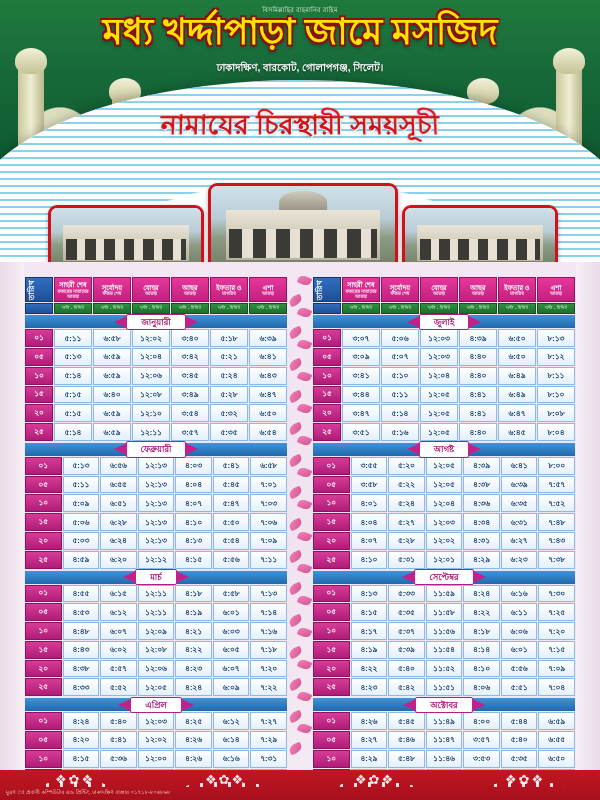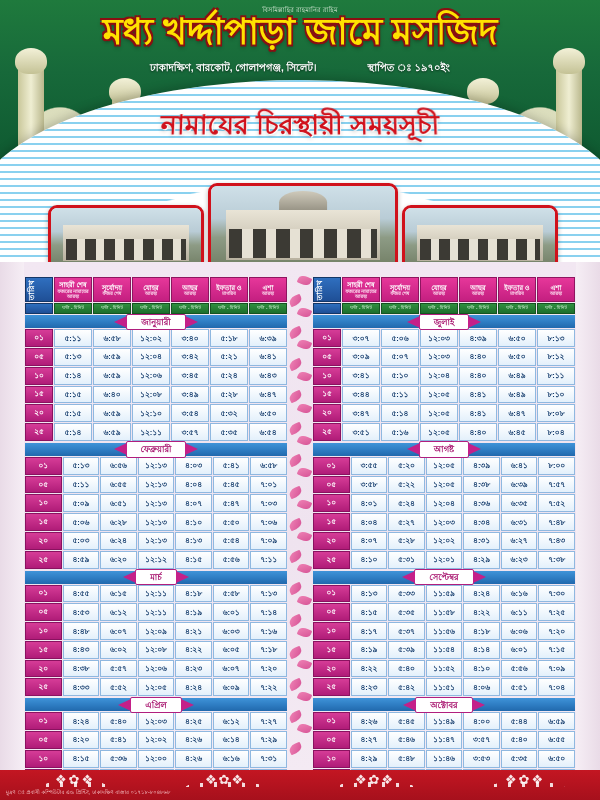--- a/index.html
+++ b/index.html
@@ -180,21 +180,20 @@
   <div class="minaret m1"></div>
   <div class="minaret m2"></div>
   <div class="minaret m3"></div>
   <div class="minaret m4"></div>
 </div>
 
 <div class="bism">বিসমিল্লাহির রাহমানির রাহিম</div>
 <div class="mosque-name">মধ্য খর্দ্দাপাড়া জামে মসজিদ</div>
 <div class="addr-row">
   <span>ঢাকাদক্ষিণ, বারকোট, গোলাপগঞ্জ, সিলেট।</span>
-  <span>স্থাপিত ঃ ১৯৭০ইং</span>
 </div>
 
 <div class="arch"></div>
 <div class="arch-stripes"></div>
 <div class="sched-title">নামাযের চিরস্থায়ী সময়সূচী</div>
 
 <div class="photos">
   <div class="photo p-left">
     <div class="sky"></div>
       <div class="bld"></div>

